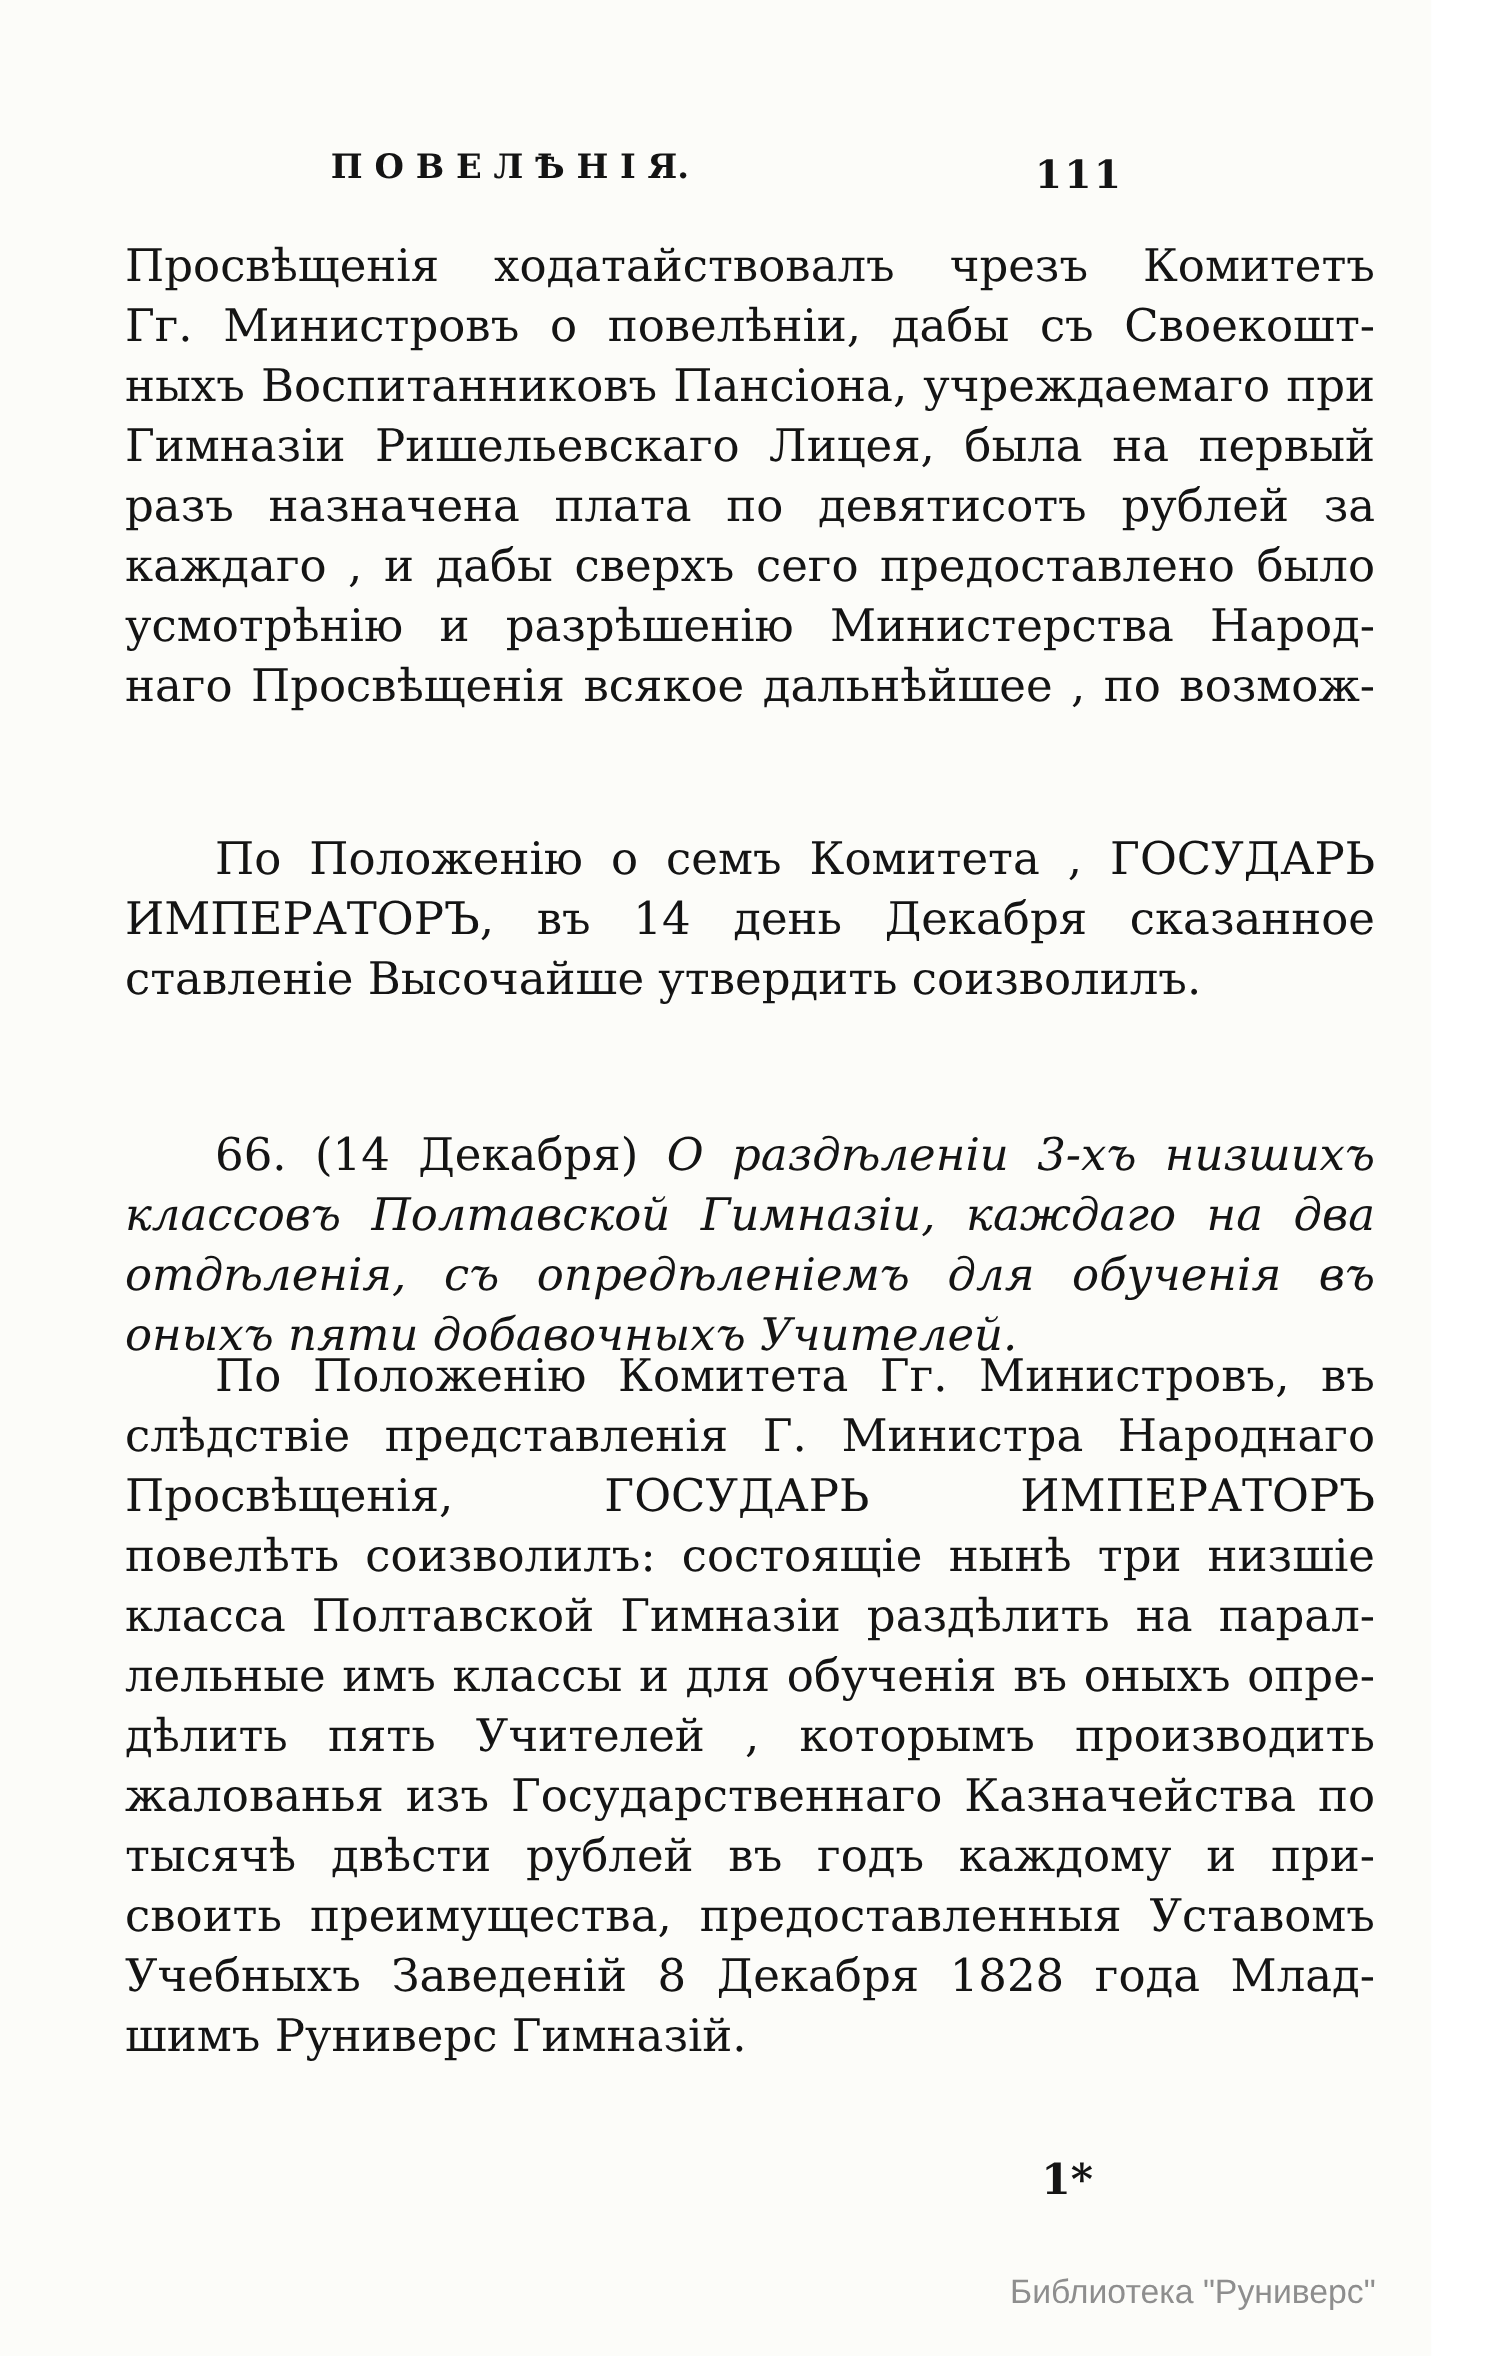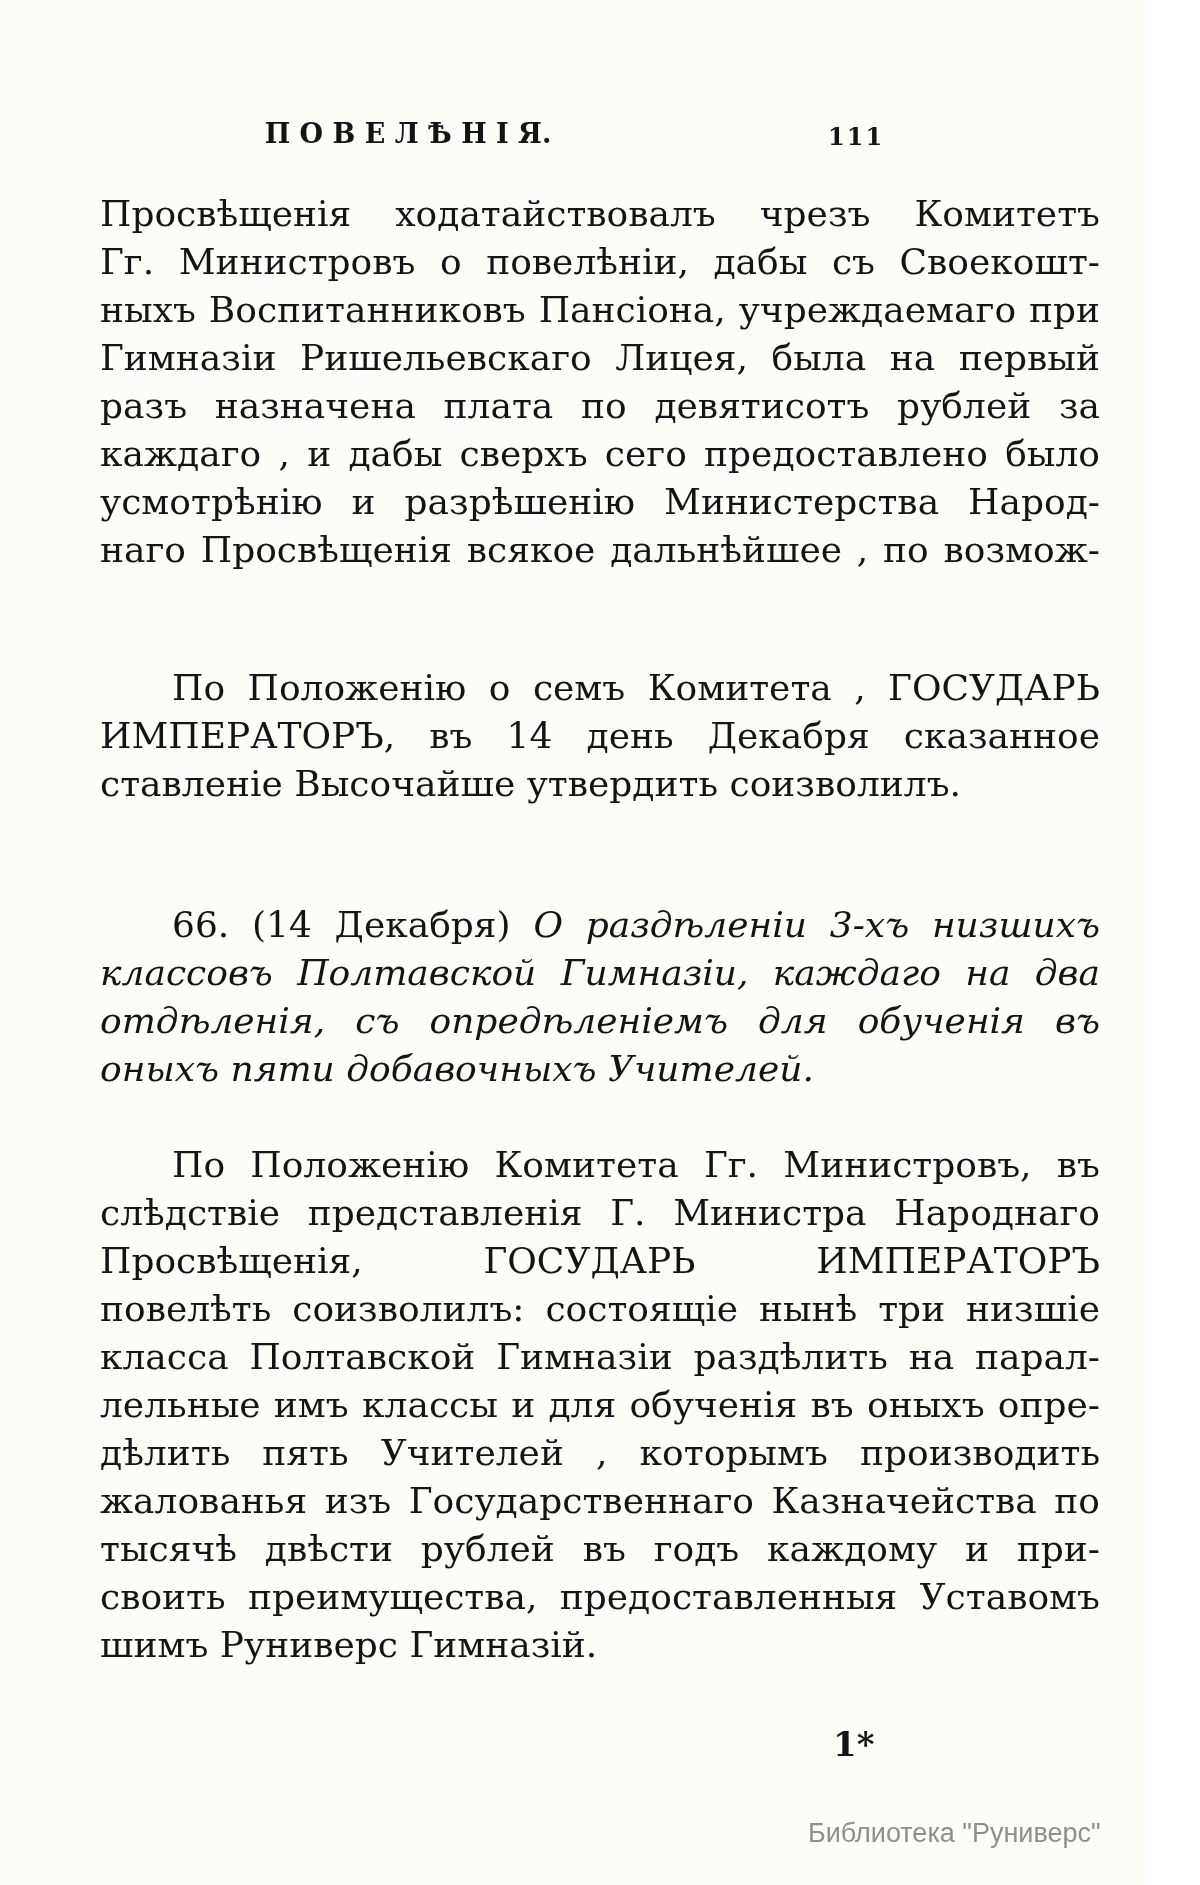--- a/index.html
+++ b/index.html
@@ -18,35 +18,35 @@
     left: 408px;
     transform: translateX(-50%);
     font-size: 27px;
     font-weight: bold;
     white-space: nowrap;
   }
   .running-head-page {
     position: absolute;
     top: 122px;
     left: 828px;
-    font-size: 24px;
+    font-size: 31px;
     font-weight: bold;
     letter-spacing: 2px;
   }
   .para {
     position: absolute;
     left: 100px;
     width: 1000px;
     font-size: 36px;
     line-height: 48px;
   }
   .p1 { top: 174px; margin-top: 16px; }
   .p2 { top: 664px; }
   .heading { top: 901px; }
-  .p4 { top: 1141px; }
+  .p4 { top: 1078px; }
   .line {
     text-align: justify;
     text-align-last: justify;
     height: 48px;
     overflow: hidden;
   }
   .line.last { text-align-last: left; }
   .indent { text-indent: 72px; }
   .it { font-style: italic; }
   .signature-mark {
@@ -101,19 +101,20 @@
     <div class="line indent">По Положенію Комитета Гг. Министровъ, въ</div>
     <div class="line">слѣдствіе представленія Г. Министра Народнаго</div>
     <div class="line">Просвѣщенія, ГОСУДАРЬ ИМПЕРАТОРЪ Высочайше</div>
     <div class="line">повелѣть соизволилъ: состоящіе нынѣ три низшіе</div>
     <div class="line">класса Полтавской Гимназіи раздѣлить на парал-</div>
     <div class="line">лельные имъ классы и для обученія въ оныхъ опре-</div>
     <div class="line">дѣлить пять Учителей , которымъ производить</div>
     <div class="line">жалованья изъ Государственнаго Казначейства по</div>
     <div class="line">тысячѣ двѣсти рублей въ годъ каждому и при-</div>
     <div class="line">своить преимущества, предоставленныя Уставомъ</div>
+    <div class="line">Учебныхъ Заведеній 8 Декабря 1828 года Млад-</div>
     <div class="line last">шимъ Руниверс Гимназій.</div>
   </div>
 
   <span class="signature-mark">1*</span>
   <span class="watermark">Библиотека "Руниверс"</span>
 
 </div>
 
 </body></html>

